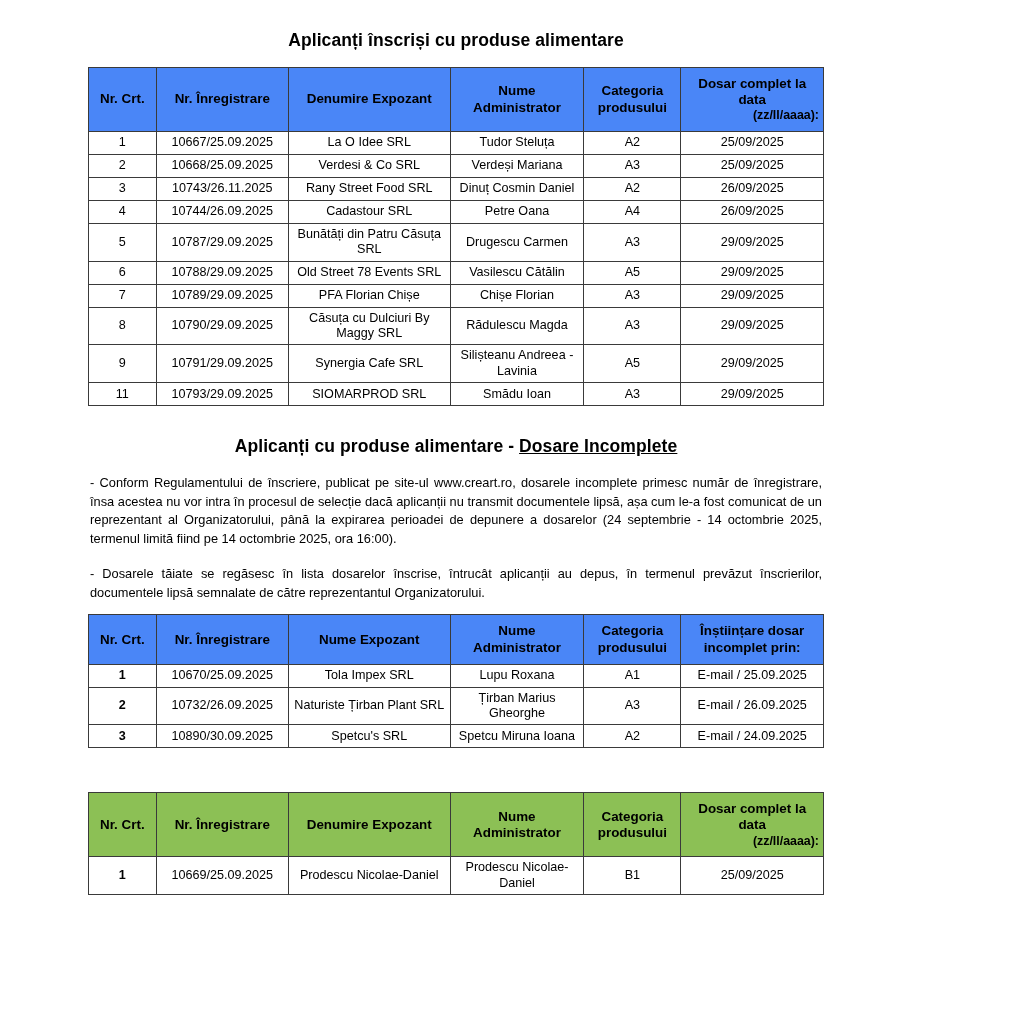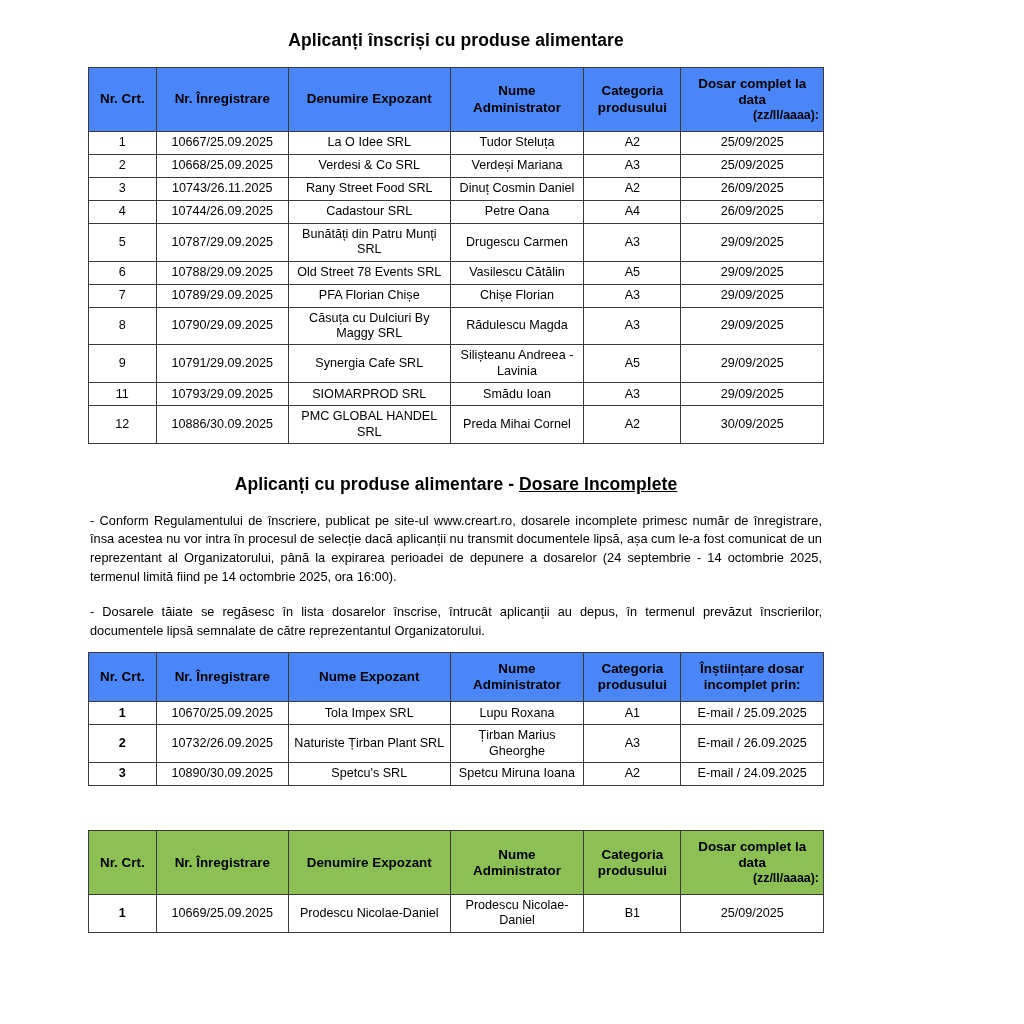--- a/index.html
+++ b/index.html
@@ -137,21 +137,21 @@
           <td>4</td>
           <td>10744/26.09.2025</td>
           <td>Cadastour SRL</td>
           <td>Petre Oana</td>
           <td>A4</td>
           <td>26/09/2025</td>
         </tr>
         <tr>
           <td>5</td>
           <td>10787/29.09.2025</td>
-          <td>Bunătăți din Patru Munți SRL</td>
+          <td>Bunătăți din Patru Căsuța SRL</td>
           <td>Drugescu Carmen</td>
           <td>A3</td>
           <td>29/09/2025</td>
         </tr>
         <tr>
           <td>6</td>
           <td>10788/29.09.2025</td>
           <td>Old Street 78 Events SRL</td>
           <td>Vasilescu Cătălin</td>
           <td>A5</td>
@@ -181,28 +181,20 @@
           <td>A5</td>
           <td>29/09/2025</td>
         </tr>
         <tr>
           <td>11</td>
           <td>10793/29.09.2025</td>
           <td>SIOMARPROD SRL</td>
           <td>Smădu Ioan</td>
           <td>A3</td>
           <td>29/09/2025</td>
-        </tr>
-        <tr>
-          <td>12</td>
-          <td>10886/30.09.2025</td>
-          <td>PMC GLOBAL HANDEL SRL</td>
-          <td>Preda Mihai Cornel</td>
-          <td>A2</td>
-          <td>30/09/2025</td>
         </tr>
       </tbody>
   </table>
 
   <div class="spacer-md"></div>
   <h1 class="section-title">
     <span>Aplicanți cu produse alimentare - </span><span class="underline">Dosare Incomplete</span>
   </h1>
 
   <div class="note-block">

